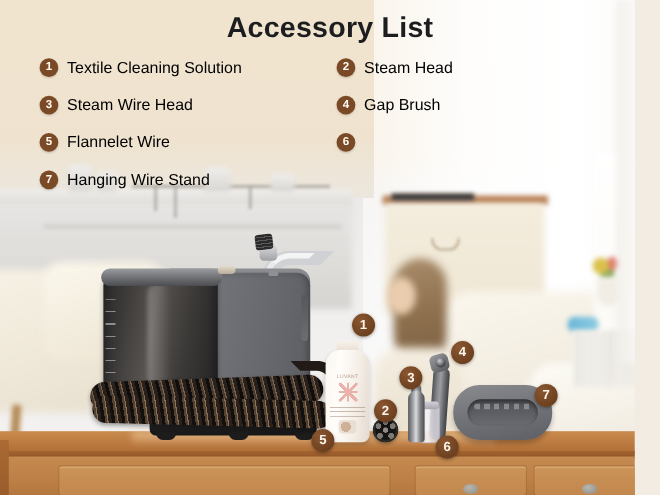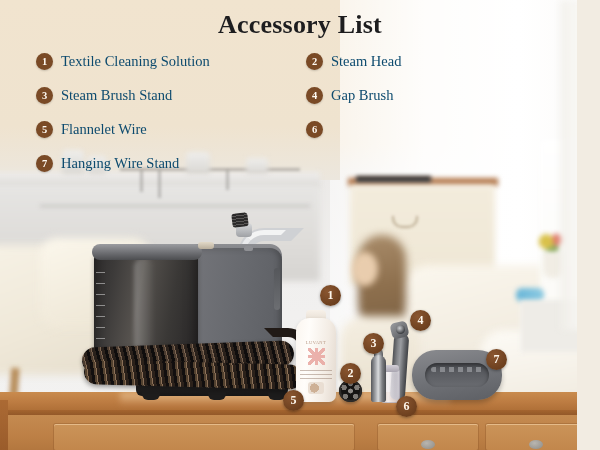--- a/index.html
+++ b/index.html
@@ -1,21 +1,21 @@
 <!DOCTYPE html>
 <html><head>
 <meta charset="utf-8">
 <style>
   html,body{margin:0;padding:0;}
   body{
     width:600px;height:450px;overflow:hidden;
     font-family:"Liberation Sans","DejaVu Sans",sans-serif;
     background:#f2ece2;
   }
-  #stage{position:relative;width:577px;height:450px;overflow:hidden;font-family:Liberation Serif, serif;}
+  #stage{position:relative;width:577px;height:450px;overflow:hidden;}
 
   
   .bg-layer{position:absolute;inset:0;}
   .bg-base{
     background:
       linear-gradient(180deg,#f3e7d3 0%,#f2e6d2 32%,#eceae8 40%,#f0efee 60%,#f4f3f2 100%);
   }
   .bg-rightwall{
     position:absolute;left:330px;top:0;width:270px;height:400px;
     background:linear-gradient(90deg,rgba(255,255,255,.55) 0%,rgba(255,255,255,.92) 35%,#ffffff 70%,#fbfaf8 100%);
@@ -396,21 +396,21 @@
   .col{display:flex;align-items:center;}
   .col-l{width:270px;}
   .col-r{width:270px;}
   .badge{
     width:17px;height:17px;min-width:17px;border-radius:50%;
     background:#7a4a26;color:#fffaf3;
     font-size:10.5px;font-weight:bold;line-height:17px;text-align:center;
     box-shadow:0 1px 2px rgba(0,0,0,.18);
   }
   .item-label{
-    margin-left:8px;font-size:14.5px;color:#0c4a6e;white-space:nowrap;
+    margin-left:8px;font-size:14.5px;color:#000000;white-space:nowrap;
   }
 
   
   .cbadge{
     position:absolute;width:21px;height:21px;border-radius:50%;
     background:radial-gradient(circle at 36% 30%,#8a5630,#6d401f 70%);
     color:#fdf6ec;font-size:12px;font-weight:bold;line-height:21px;text-align:center;
     box-shadow:0 1px 3px rgba(0,0,0,.35);
   }
 </style>
@@ -532,21 +532,21 @@
         <div class="item-label">Textile Cleaning Solution</div>
       </div>
       <div class="col col-r">
         <div class="badge">2</div>
         <div class="item-label">Steam Head</div>
       </div>
     </div>
     <div class="row">
       <div class="col col-l">
         <div class="badge">3</div>
-        <div class="item-label">Steam Brush Stand</div>
+        <div class="item-label">Steam Wire Head</div>
       </div>
       <div class="col col-r">
         <div class="badge">4</div>
         <div class="item-label">Gap Brush</div>
       </div>
     </div>
     <div class="row">
       <div class="col col-l">
         <div class="badge">5</div>
         <div class="item-label">Flannelet Wire</div>

